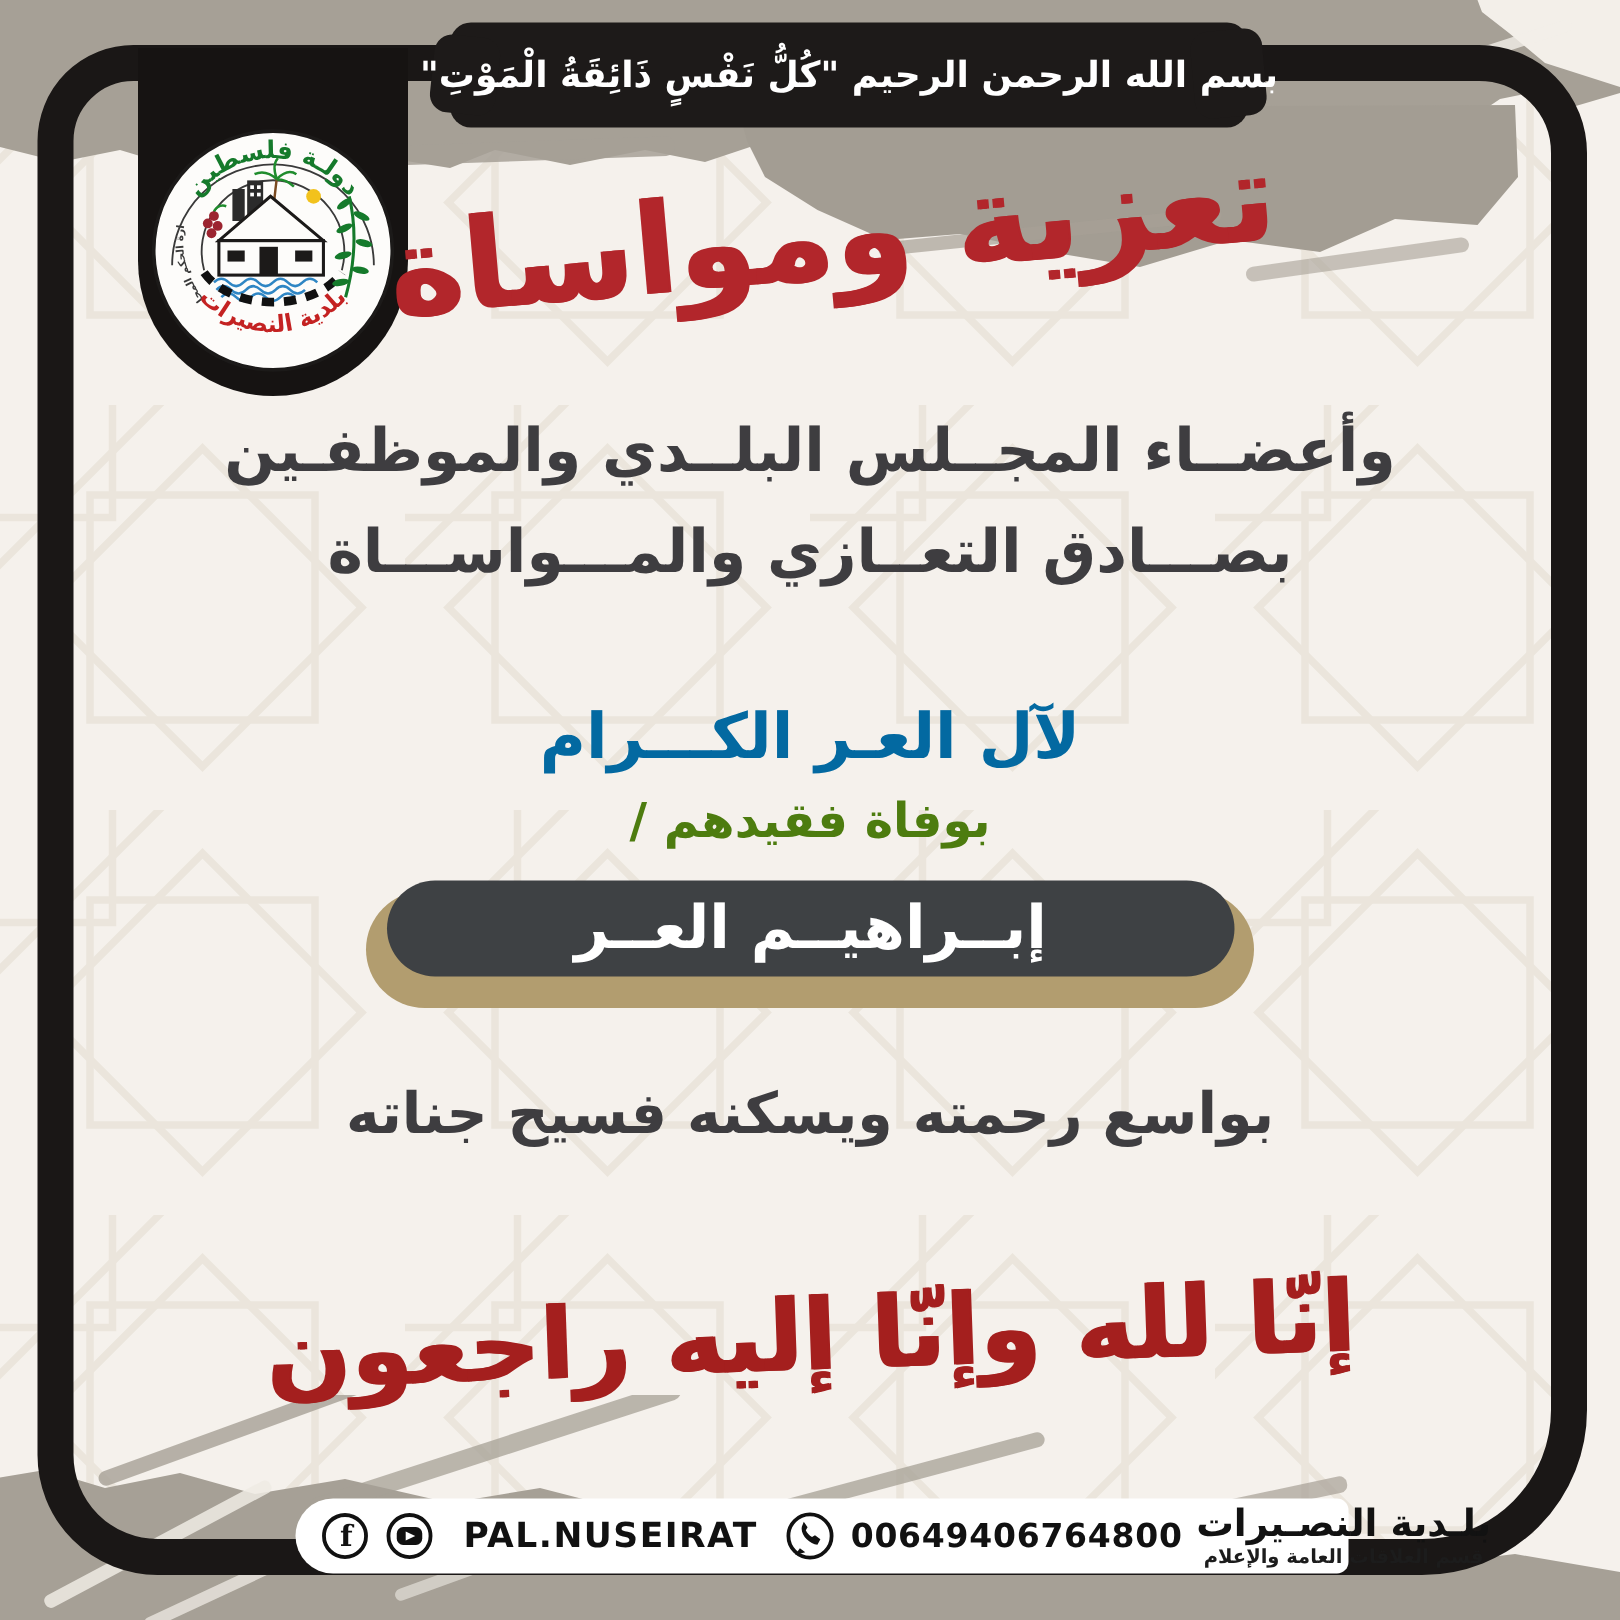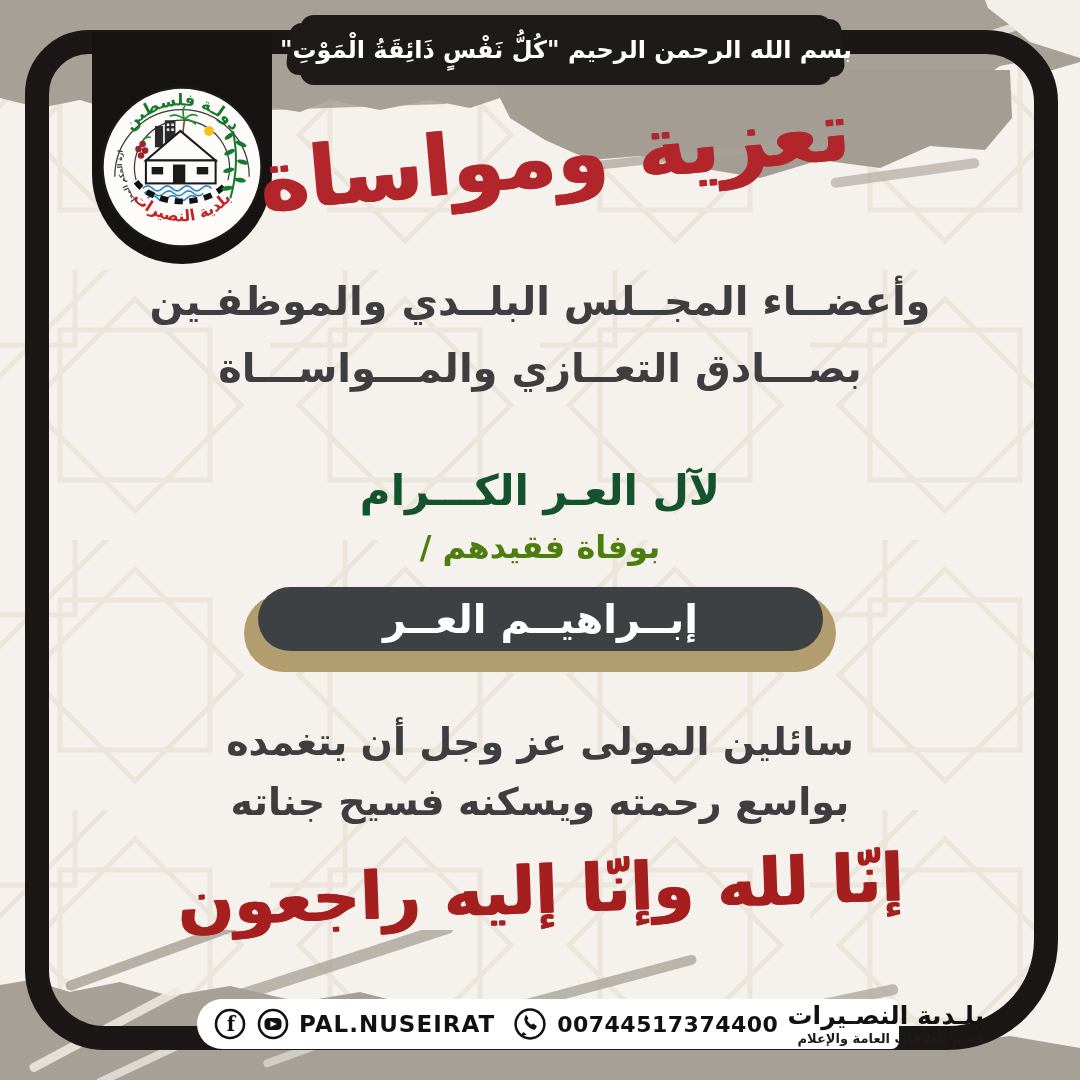--- a/index.html
+++ b/index.html
@@ -39,21 +39,21 @@
     font-size:84px;font-weight:bold;color:#b2262b;z-index:5;direction:rtl;
     transform:rotate(-5deg);text-shadow:1.5px 0 0 #b2262b;white-space:nowrap;
   }
   
   .intro{
     position:absolute;left:0;right:0;top:268px;text-align:center;direction:rtl;
     font-size:40px;font-weight:bold;color:#3e3d40;line-height:67px;z-index:5;
   }
   .family-line{
     position:absolute;left:0;right:0;top:466px;text-align:center;direction:rtl;
-    font-size:42px;font-weight:bold;color:#14532d;z-index:5;
+    font-size:42px;font-weight:bold;color:#0369a1;z-index:5;
   }
   .cause-line{
     position:absolute;left:0;right:0;top:528px;text-align:center;direction:rtl;
     font-size:32px;font-weight:bold;color:#4d7c0f;z-index:5;
   }
   
   .pill-gold{
     position:absolute;left:244px;top:594px;width:592px;height:78px;
     background:#b29d6f;border-radius:44px;z-index:5;
   }
@@ -74,23 +74,23 @@
     font-size:66px;font-weight:bold;color:#a41f1e;z-index:5;
     transform:rotate(-2deg);text-shadow:1.5px 0 0 #a41f1e;white-space:nowrap;
   }
   
   .footer-bar{
     position:absolute;left:197px;top:999px;width:702px;height:50px;
     background:#ffffff;border-radius:26px 8px 8px 26px;z-index:7;
     display:flex;align-items:center;padding:0 10px 0 16px;gap:9px;
   }
   .footer-bar .icon{flex:0 0 auto;display:block;}
-  .handle{font-size:23px;font-weight:bold;color:#111;letter-spacing:1px;white-space:nowrap;}
+  .handle{font-size:23px;font-weight:bold;color:#111;letter-spacing:1px;white-space:nowrap;margin-left:10px;}
   .phone{font-size:22px;font-weight:bold;color:#111;letter-spacing:.5px;white-space:nowrap;}
-  .org-block{margin-left:auto;text-align:right;direction:rtl;line-height:1;white-space:nowrap;padding-right:4px;}
+  .org-block{margin-left:auto;text-align:center;direction:rtl;line-height:1;white-space:nowrap;padding-right:4px;}
   .org-name{font-size:25px;font-weight:bold;color:#121212;display:block;}
   .org-dept{font-size:13px;font-weight:bold;color:#1c1c1c;display:block;margin-top:4px;}
 </style>
 </head>
 <body>
 
 <div class="canvas">
 
   <svg class="layer" width="1080" height="1080" viewBox="0 0 1080 1080">
     <defs>
@@ -210,21 +210,20 @@
 
   <div class="family-line">لآل العـر الكـــرام</div>
   <div class="cause-line">بوفاة فقيدهم /</div>
 
   <div class="pill-gold"></div>
   <div class="pill">
     <span>إبــراهيــم العــر</span>
   </div>
 
   <div class="prayer">
-    <div>سائلين المولى عز وجل أن يتغمده</div>
     <div>بواسع رحمته ويسكنه فسيح جناته</div>
   </div>
 
   <div class="verse">إنّا لله وإنّا إليه راجعون</div>
 
   <div class="footer-bar">
     <svg class="icon" width="34" height="34" viewBox="0 0 40 40">
       <circle cx="20" cy="20" r="16.5" fill="none" stroke="#111" stroke-width="3"></circle>
       <text x="21" y="28" text-anchor="middle" font-size="23" font-weight="bold" font-family="DejaVu Serif, serif" fill="#111">f</text>
     </svg>
@@ -232,20 +231,20 @@
       <circle cx="20" cy="20" r="16.5" fill="none" stroke="#111" stroke-width="3"></circle>
       <rect x="10" y="13" width="20" height="14" rx="5" fill="#111"></rect>
       <polygon points="17,16.5 24.5,20 17,23.5" fill="#fff"></polygon>
     </svg>
     <span class="handle">PAL.NUSEIRAT</span>
     <svg class="icon" width="36" height="36" viewBox="0 0 40 40" style="margin-left:8px;">
       <circle cx="20" cy="20" r="16" fill="none" stroke="#111" stroke-width="2.8"></circle>
       <path d="M9,34 l3.5,-5 4,3 z" fill="#111"></path>
       <path d="M14,13 c-1.5,6 5.5,13 11.5,13.5 l2.2,-4 -4,-3 -2.2,1.2 c-2,-1.2 -3.8,-3 -4.6,-5 l1.3,-2.2 -2.8,-4 z" fill="#111"></path>
     </svg>
-    <span class="phone">00744517374400</span>
+    <span class="phone">00649406764800</span>
     <div class="org-block">
       <span class="org-name">بلـدية النصـيرات</span>
       <span class="org-dept">قسم العلاقات العامة والإعلام</span>
     </div>
   </div>
 
 </div>
 
 </body></html>

